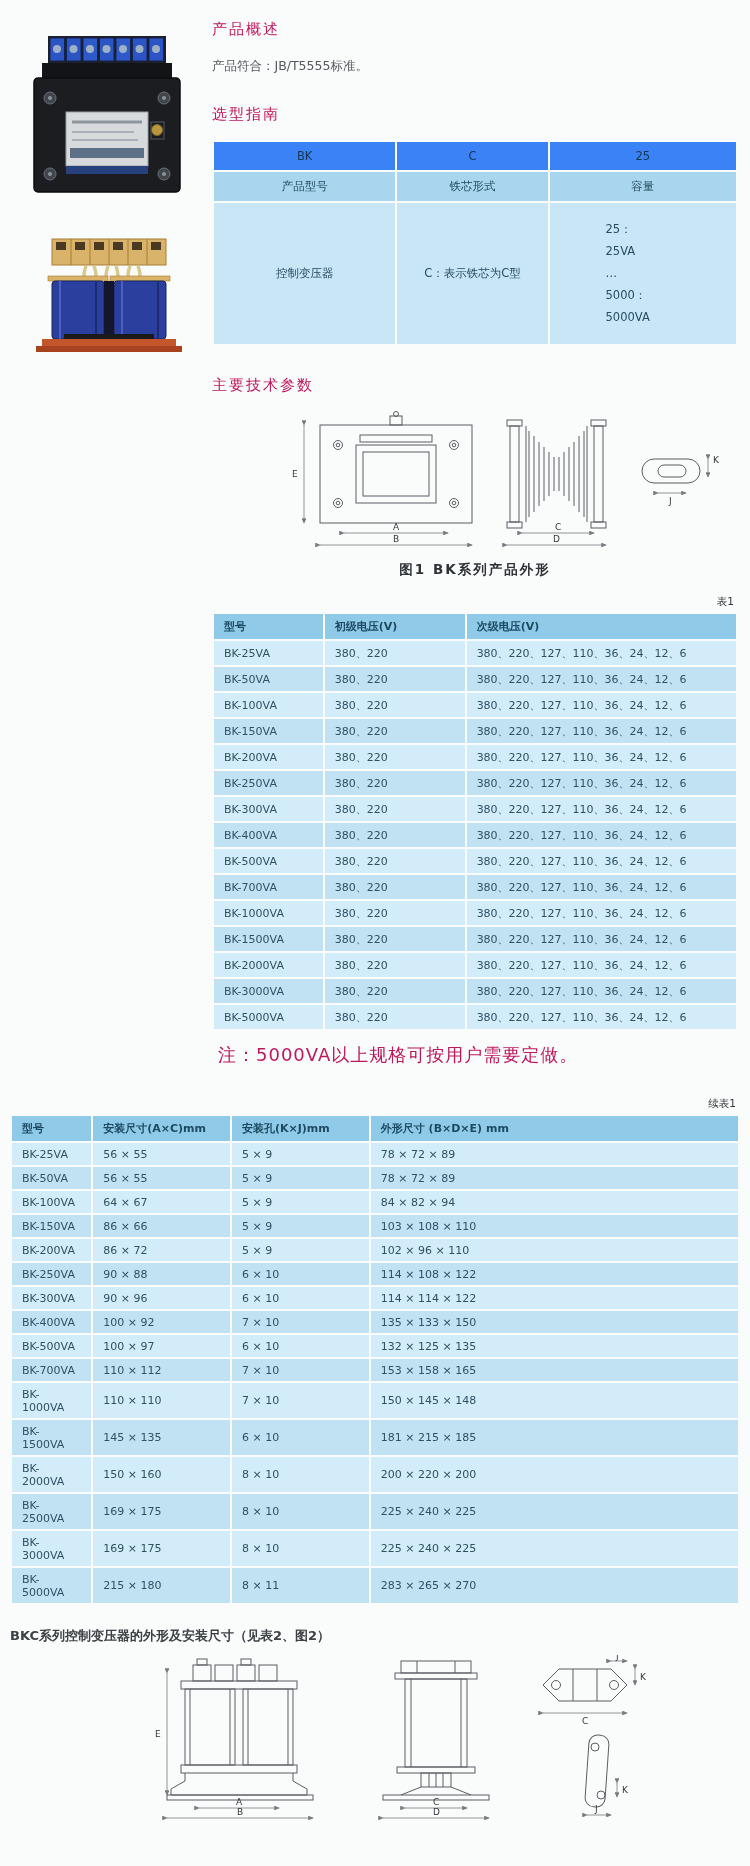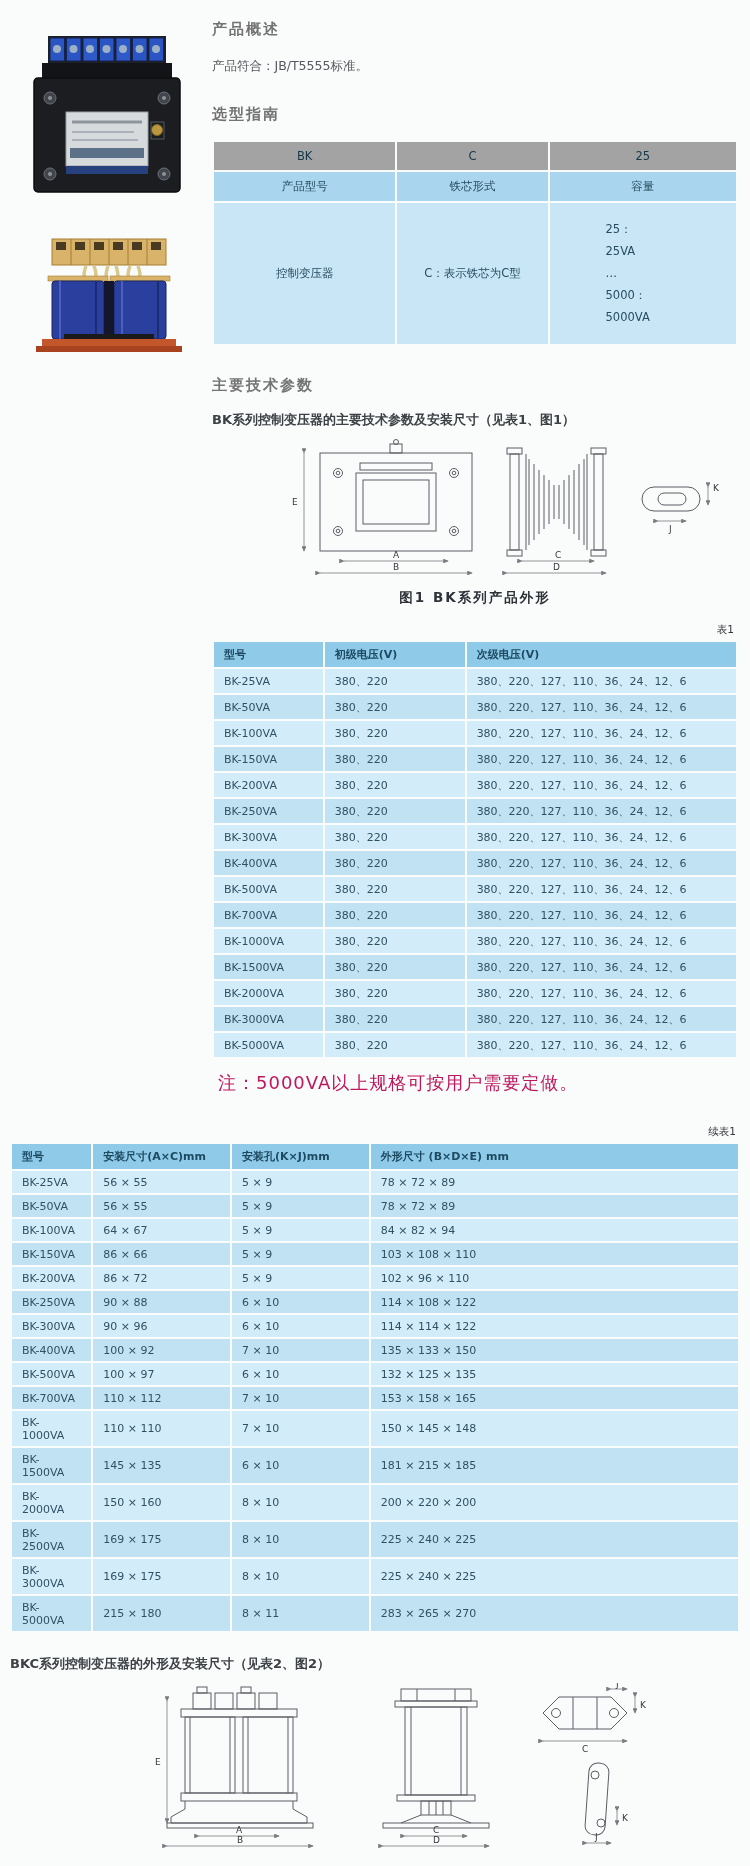--- a/index.html
+++ b/index.html
@@ -7,31 +7,31 @@
   body {
     height:1866px; overflow:hidden; position:relative;
     background:#fafbfb; color:#45494d;
     font-family:"DejaVu Sans","Liberation Sans",sans-serif;
   }
   .top { display:flex; padding:6px 6px 0 6px; }
   .photos { width:192px; flex:none; padding:24px 4px 0 12px; }
   .photo { display:block; margin:0 auto 38px auto; }
   .content { flex:1; padding:4px 6px 0 14px; }
 
-  h2.sec { color:#737373; font-size:15px; font-weight:bold; letter-spacing:2px; margin:10px 0 16px 0; }
+  h2.sec { color:#be185d; font-size:15px; font-weight:normal; letter-spacing:2px; margin:10px 0 16px 0; }
   p.body { font-size:12.5px; line-height:1.78; color:#54585d; }
   p.sub  { font-size:13px; font-weight:bold; color:#3c4146; margin:16px 0 10px 0; }
 
   table { width:100%; border-collapse:separate; border-spacing:2px; table-layout:fixed; }
   th,td { font-weight:normal; }
 
   
   .sel-table { margin:2px 0 6px 0; font-size:11.5px; }
   .sel-table td { text-align:center; vertical-align:middle; color:#274d61; }
-  .sel-table .r1 td { background:#a3a3a3; color:#14384c; padding:7px 4px; }
+  .sel-table .r1 td { background:#3b82f6; color:#14384c; padding:7px 4px; }
   .sel-table .r2 td { background:#a9d5ee; padding:7px 4px; }
   .sel-table .r3 td { background:#c8e6f5; height:118px; padding:16px 4px; }
   .sel-table .r3 td.cap { text-align:left; padding-left:56px; }
   .sel-table .cap div { line-height:1.9; }
 
   
   .dtable { font-size:11px; }
   .dtable th { background:#8fcbe9; color:#1d4a61; text-align:left; padding:5px 10px;font-weight:bold; }
   .dtable td { background:#d2ecf9; color:#2f5164; text-align:left; padding:4.5px 10px; }
   .dtable tbody tr:nth-child(even) td { background:#c1e2f2; }
@@ -155,21 +155,20 @@
           <div>25VA</div>
           <div>…</div>
           <div>5000：</div>
           <div>5000VA</div>
         </td>
       </tr>
     </tbody>
       </table>
 
     <h2 class="sec" style="margin-top:30px">主要技术参数</h2>
-    <p class="sub">BK系列控制变压器的主要技术参数及安装尺寸（见表1、图1）</p>
 
     
     <svg width="460" height="140" viewBox="0 0 460 140" style="margin-left:52px">
       <defs>
         <marker id="arr1" markerWidth="7" markerHeight="6" refX="6" refY="3" orient="auto">
           <path d="M0,0 L7,3 L0,6 Z" fill="#777c80"></path>
         </marker>
       </defs>
 
       <line class="dim" x1="40" y1="14" x2="40" y2="112" marker-start="url(#arr1)" marker-end="url(#arr1)"></line>

